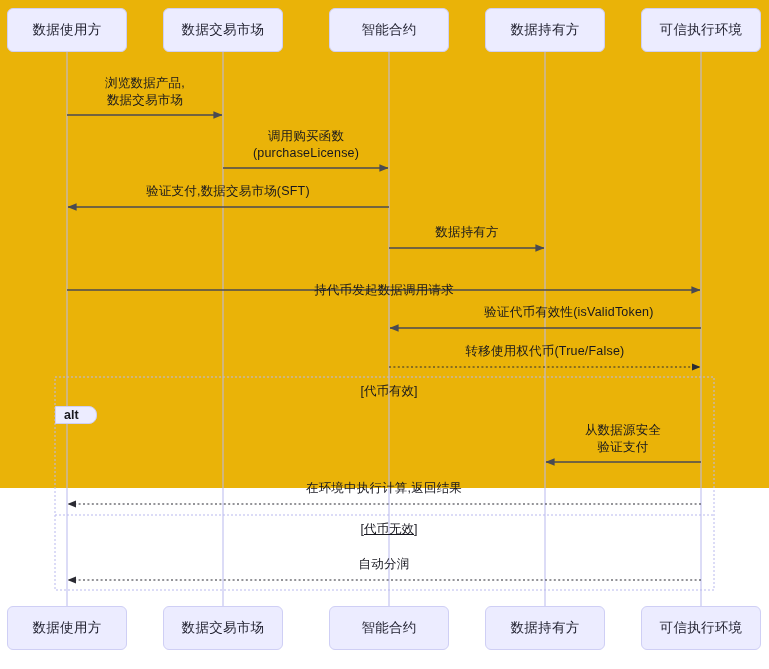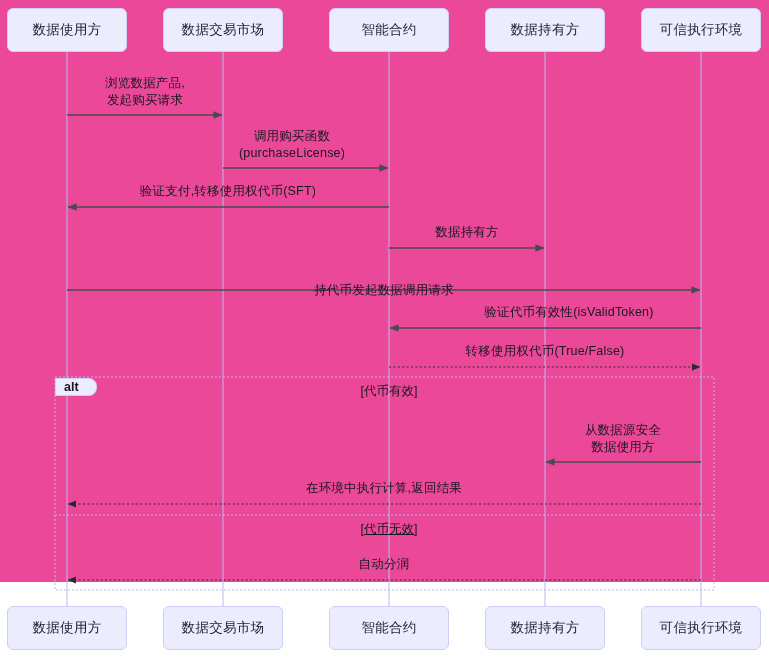--- a/index.html
+++ b/index.html
@@ -9,22 +9,22 @@
   }
   body {
     font-family: "Liberation Sans", "DejaVu Sans", sans-serif;
     width: 769px;
     height: 669px;
     overflow: hidden;
   }
   #diagram-root {
     position: relative;
     width: 769px;
-    height: 582px;
-    background: #ec4899;
+    height: 488px;
+    background: #eab308;
   }
   svg#seq-svg {
     position: absolute;
     top: 0;
     left: 0;
     width: 769px;
     height: 669px;
     display: block;
   }
   .actor-box {
@@ -56,20 +56,21 @@
   }
   .frag-tab {
     position: absolute;
     box-sizing: border-box;
     background: #ECECFF;
     border: 1px solid #CFCFF5;
     border-radius: 0 8px 8px 0;
     display: flex;
     align-items: center;
     padding-left: 8px;
+    margin-top: 28px;
   }
   .frag-tab-label {
     font-size: 12.5px;
     color: #17171f;
     font-weight: 600;
   }
   .frag-cond {
     position: absolute;
     font-size: 12.5px;
     color: #17171f;
@@ -150,30 +151,30 @@
       <div class="actor-box" style="left: 485px; top: 606px; width: 120px; height: 44px;">
         <span class="actor-label">数据持有方</span>
       </div>
       <div class="actor-box" style="left: 641px; top: 606px; width: 120px; height: 44px;">
         <span class="actor-label">可信执行环境</span>
       </div>
     </div>
 
   <div id="msg-labels">
       <div class="msg-label" style="left: 145px; top: 75px;">浏览数据产品,
-发起购买请求</div>
-      <div class="msg-label" style="left: 292px; top: 128px;">调用购买函数
+数据交易市场</div>
+      <div class="msg-label" style="left: 306px; top: 128px;">调用购买函数
 (purchaseLicense)</div>
-      <div class="msg-label" style="left: 228px; top: 183px;">验证支付,转移使用权代币(SFT)</div>
+      <div class="msg-label" style="left: 228px; top: 183px;">验证支付,数据交易市场(SFT)</div>
       <div class="msg-label" style="left: 467px; top: 224px;">数据持有方</div>
       <div class="msg-label" style="left: 384px; top: 266px; margin-top: 16px;">持代币发起数据调用请求</div>
       <div class="msg-label" style="left: 545px; top: 304px; margin-left: 24px;">验证代币有效性(isValidToken)</div>
       <div class="msg-label" style="left: 545px; top: 343px;">转移使用权代币(True/False)</div>
       <div class="msg-label" style="left: 623px; top: 422px;">从数据源安全
-数据使用方</div>
+验证支付</div>
       <div class="msg-label" style="left: 384px; top: 480px;">在环境中执行计算,返回结果</div>
       <div class="msg-label" style="left: 384px; top: 556px;">自动分润</div>
     </div>
 
   <div id="frag-layer">
       <div class="frag-tab" style="left: 55px; top: 378px; width: 42px; height: 18px;">
         <span class="frag-tab-label">alt</span>
       </div>
       <div class="frag-cond" style="left: 389px; top: 383px;">[代币有效]</div>
       <div class="frag-cond" style="left: 389px; top: 521px; text-decoration: underline;">[代币无效]</div>

